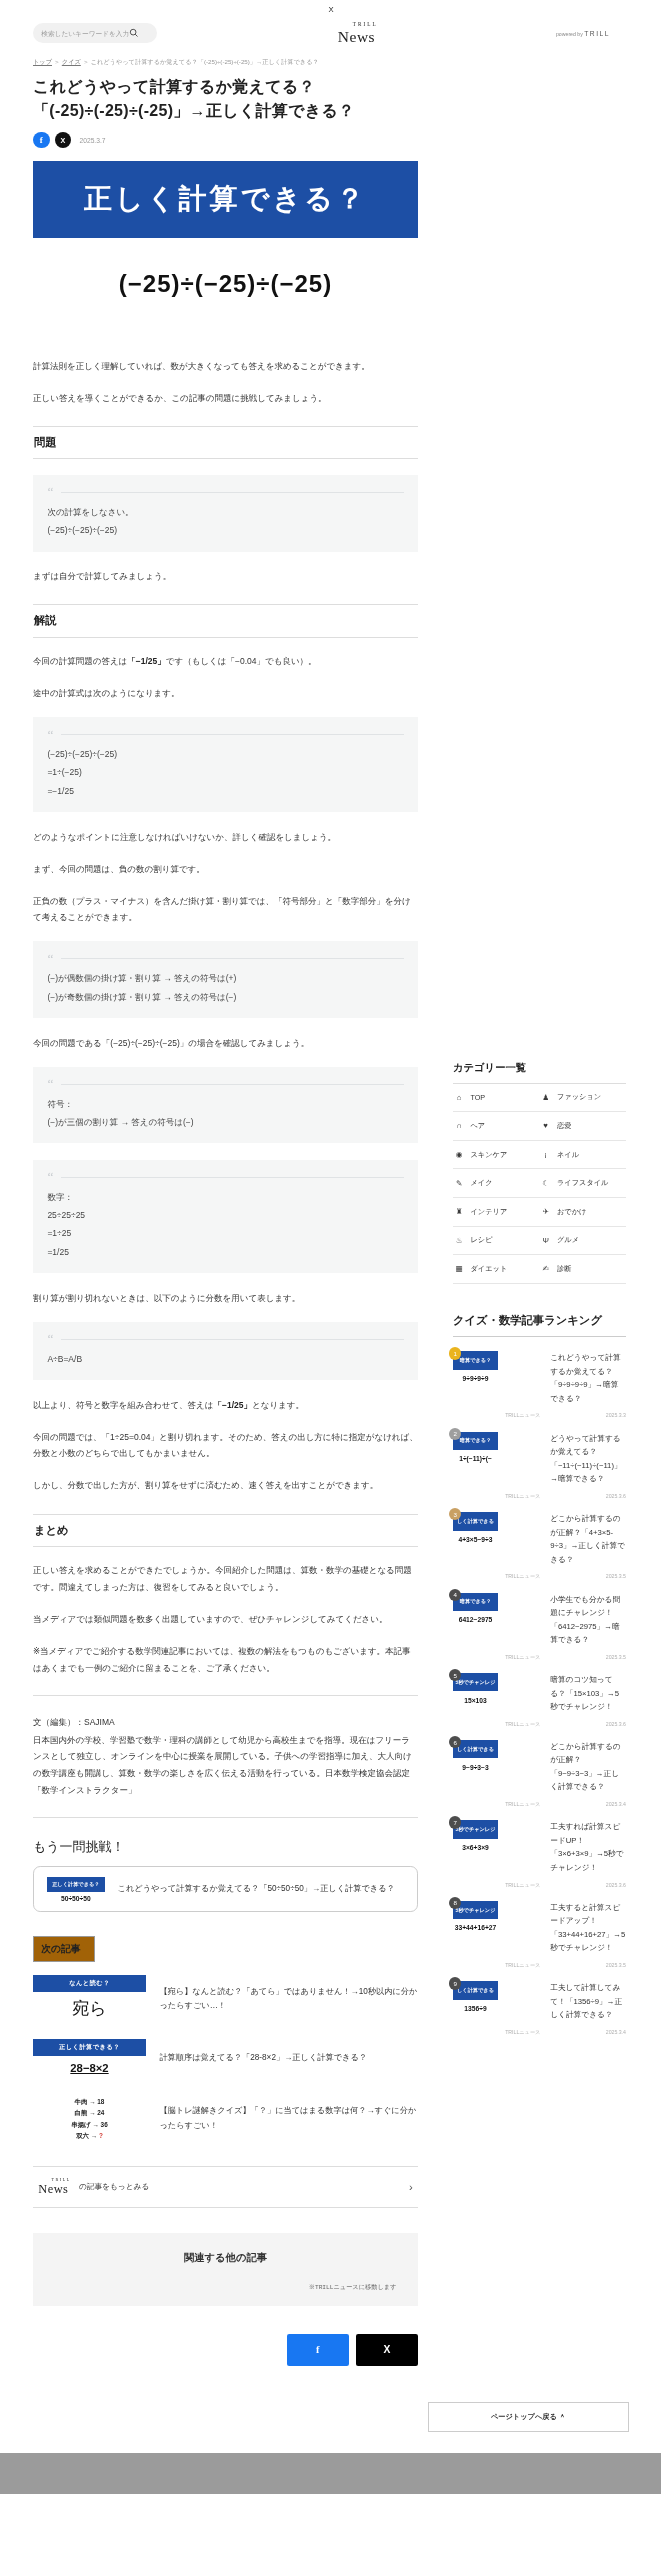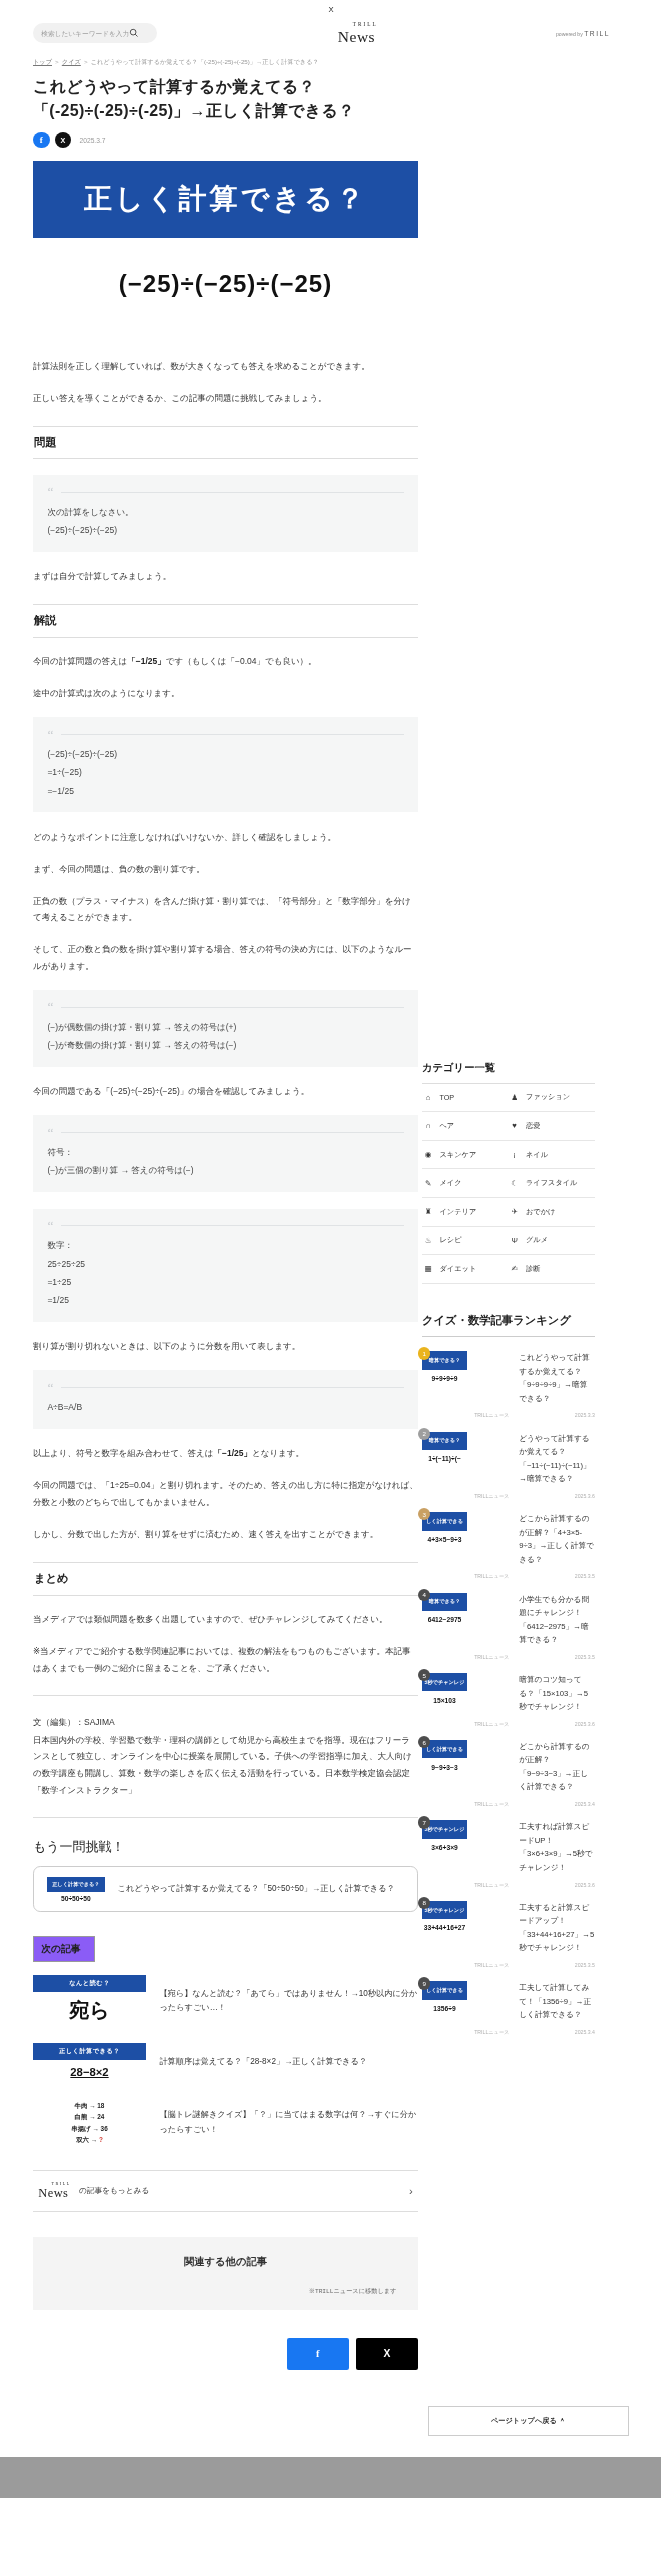--- a/index.html
+++ b/index.html
@@ -13,21 +13,21 @@
   header.site { display: flex; align-items: center; padding: 7.2px 52px 9.3px 33px; }
   .search-pill { display: flex; align-items: center; background: #f1f1f1; border-radius: 10.3px; height: 19.6px; width: 124px; padding: 0 6.2px 0 8.2px; }
   .search-pill input { border: none; background: transparent; outline: none; font-size: 6.7px; color: #444; width: 88px; font-family: inherit; }
   .search-pill input::placeholder { color: #9a9a9a; }
   .logo { margin: 0 auto; text-align: center; font-family: "Liberation Serif", "DejaVu Serif", serif; color: #222; line-height: 1; }
   .logo .logo-top { display: block; font-size: 5.2px; letter-spacing: 2.1px; margin-bottom: 1px; margin-left: 17.5px; }
   .logo .logo-main { font-size: 15.5px; letter-spacing: 0.5px; }
   .powered { font-size: 5.2px; color: #888; white-space: nowrap; }
   .powered b { font-size: 6.7px; letter-spacing: 1.5px; color: #555; font-weight: normal; }
 
-  .wrap { display: flex; padding: 0 33px; gap: 4px; align-items: flex-start; }
+  .wrap { display: flex; padding: 0 33px; gap: 35px; align-items: flex-start; }
   main.col-main { width: 385px; flex: none; }
   aside.col-side { width: 173px; flex: none; }
 
   .breadcrumb { font-size: 6.2px; color: #999; margin: 4.1px 0 7.2px; line-height: 1.6; }
   .breadcrumb a { color: #777; text-decoration: underline; cursor: pointer; }
   .bc-sep { margin: 0 3.1px; color: #aaa; }
   h1.article-title { font-size: 16px; line-height: 1.5; color: #222; letter-spacing: 0.3px; margin-bottom: 9.3px; }
   .share-row { display: flex; align-items: center; gap: 5.2px; margin-bottom: 12.4px; }
   .sns { width: 16.5px; height: 16.5px; border-radius: 50%; display: flex; align-items: center; justify-content: center; color: #fff; font-weight: bold; font-size: 8.8px; cursor: pointer; border: none; }
   .sns.fb { background: #1877f2; font-family: "Liberation Serif", serif; }
@@ -52,25 +52,25 @@
   .author p { font-size: 8.5px; line-height: 1.95; color: #333; }
   .author .author-name { margin-bottom: 1px; }
 
   .more-heading { font-size: 13px; font-weight: normal; color: #222; margin: 20.6px 0 10.3px; }
   .more-card { border: 0.5px solid #ccc; border-radius: 7.2px; padding: 9.3px 11.3px; display: flex; align-items: center; gap: 11.3px; cursor: pointer; }
   .mini-thumb { flex: none; width: 61px; text-align: center; }
   .mini-badge { display: inline-block; background: #1d4fa5; color: #fff; font-size: 5.2px; font-weight: bold; padding: 4.1px 5.2px; }
   .mini-formula { display: block; font-size: 6.7px; font-weight: bold; color: #111; margin-top: 3.1px; }
   .more-card .more-title { font-size: 8.2px; line-height: 1.7; color: #333; }
 
-  .next-label { display: inline-block; border: 0.5px solid #999; padding: 5.2px 13.4px 5.2px 7.2px; font-size: 9.8px; font-weight: bold; color: #222; margin: 24px 0 13.4px; background: #8b5cf6; }
+  .next-label { display: inline-block; border: 0.5px solid #999; padding: 5.2px 13.4px 5.2px 7.2px; font-size: 9.8px; font-weight: bold; color: #222; margin: 24px 0 13.4px; background: #a16207; }
   .next-item { display: flex; align-items: center; gap: 13.4px; margin-bottom: 15.5px; cursor: pointer; }
   .next-thumb { flex: none; width: 113px; background: #fff; text-align: center; }
   .nt-badge { display: block; background: #1d4fa5; color: #fff; font-size: 6.2px; font-weight: bold; padding: 4.1px 0; letter-spacing: 0.5px; }
-  .nt-big-serif { display: block; font-family: "Liberation Serif", "DejaVu Serif", serif; font-weight: bold; font-size: 20px; color: #111; padding: 5.2px 0 3.1px; }
+  .nt-big-serif { display: block; font-family: "Liberation Serif", "DejaVu Serif", serif; font-weight: normal; font-size: 17px; color: #111; padding: 5.2px 0 3.1px; }
   .nt-formula { display: block; font-size: 11.3px; font-weight: bold; color: #111; padding: 6.2px 0 4.1px; text-decoration: underline; }
   .nt-rows { padding: 2.1px 0; }
   .nt-rows .nr { font-size: 6.4px; font-weight: bold; color: #222; line-height: 1.75; }
   .nt-rows .nr .red { color: #d0342c; }
   .next-item .next-title { font-size: 8.2px; line-height: 1.8; color: #333; }
 
   .news-more { display: flex; align-items: center; border-top: 0.5px solid #ddd; border-bottom: 0.5px solid #ddd; padding: 11.3px 5.2px; margin: 23px 0 0; cursor: pointer; }
   .news-more .logo { margin: 0; text-align: left; }
   .news-more .logo .logo-top { font-size: 4.1px; letter-spacing: 1.5px; margin-left: 13.4px; }
   .news-more .logo .logo-main { font-size: 12.4px; }
@@ -194,21 +194,20 @@
           </div>
 
     <div class="qline">(−25)÷(−25)÷(−25)</div>
           <div class="qline">=1÷(−25)</div>
           <div class="qline">=−1/25</div>
         </div>
 
     <p class="para">どのようなポイントに注意しなければいけないか、詳しく確認をしましょう。</p>
     <p class="para">まず、今回の問題は、負の数の割り算です。</p>
     <p class="para">正負の数（プラス・マイナス）を含んだ掛け算・割り算では、「符号部分」と「数字部分」を分けて考えることができます。</p>
-    <p class="para">そして、正の数と負の数を掛け算や割り算する場合、答えの符号の決め方には、以下のようなルールがあります。</p>
 
     <div class="quote">
       <div class="quote-head">
             <span class="quote-mark">“</span>
             <div class="quote-rule"></div>
           </div>
 
     <div class="qline">(−)が偶数個の掛け算・割り算 → 答えの符号は(+)</div>
           <div class="qline">(−)が奇数個の掛け算・割り算 → 答えの符号は(−)</div>
         </div>
@@ -247,20 +246,21 @@
 
     <div class="qline">A÷B=A/B</div>
         </div>
 
     <p class="para"><span>以上より、符号と数字を組み合わせて、答えは</span><b>「−1/25」</b><span>となります。</span></p>
     <p class="para">今回の問題では、「1÷25=0.04」と割り切れます。そのため、答えの出し方に特に指定がなければ、分数と小数のどちらで出してもかまいません。</p>
     <p class="para">しかし、分数で出した方が、割り算をせずに済むため、速く答えを出すことができます。</p>
 
     <h2 class="sec">まとめ</h2>
 
+    <p class="para">正しい答えを求めることができたでしょうか。今回紹介した問題は、算数・数学の基礎となる問題です。間違えてしまった方は、復習をしてみると良いでしょう。</p>
     <p class="para">当メディアでは類似問題を数多く出題していますので、ぜひチャレンジしてみてください。</p>
     <p class="para">※当メディアでご紹介する数学関連記事においては、複数の解法をもつものもございます。本記事はあくまでも一例のご紹介に留まることを、ご了承ください。</p>
 
     <hr class="divider">
 
     <div class="author">
       <p class="author-name">文（編集）：SAJIMA</p>
       <p>日本国内外の学校、学習塾で数学・理科の講師として幼児から高校生までを指導。現在はフリーランスとして独立し、オンラインを中心に授業を展開している。子供への学習指導に加え、大人向けの数学講座も開講し、算数・数学の楽しさを広く伝える活動を行っている。日本数学検定協会認定「数学インストラクター」</p>
     </div>
 

